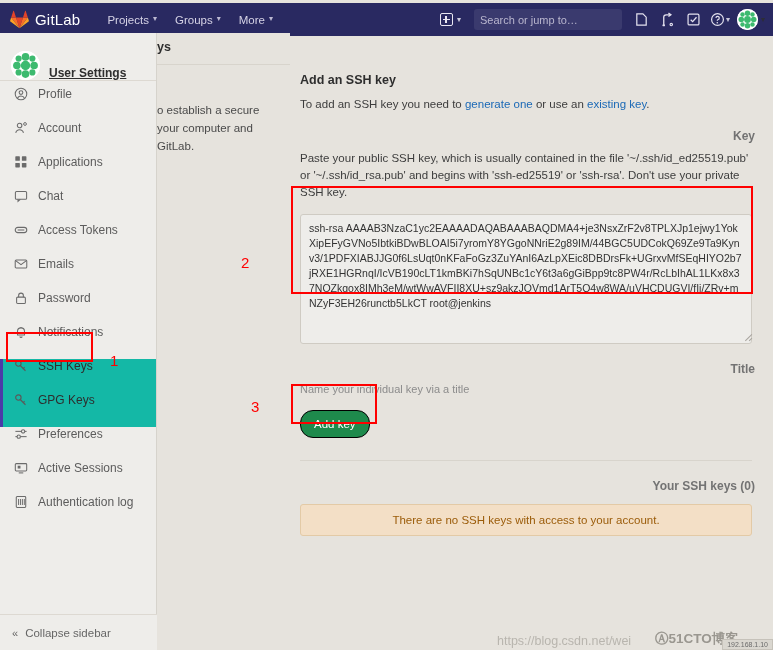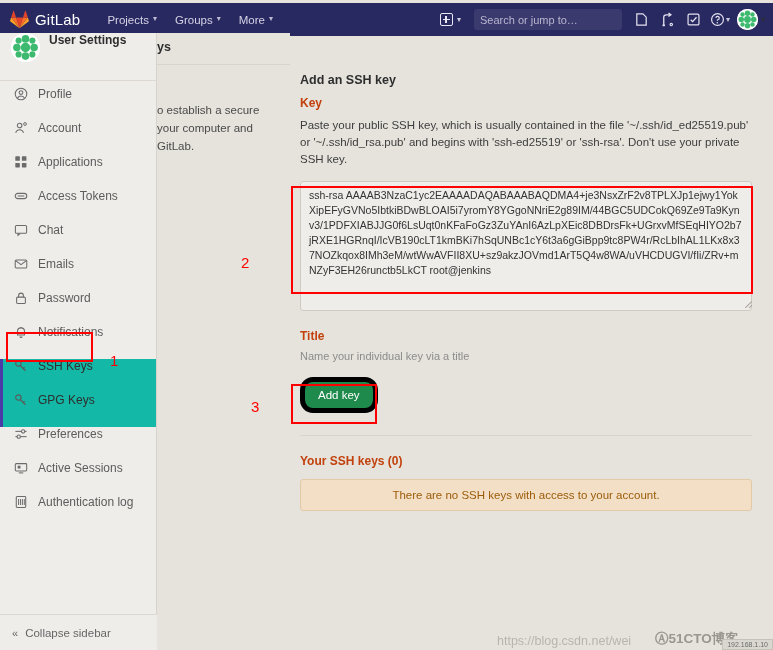--- a/index.html
+++ b/index.html
@@ -69,22 +69,23 @@
     width: 21px; height: 21px; border-radius: 50%;
     background: #ffffff; overflow: hidden; display: block;
   }
 
   
   .sidebar {
     position: absolute; left: 0; top: 33px; width: 157px; height: 617px;
     background: #eeedea; border-right: 1px solid #d6d3cc;
   }
   .sidebar-header {
-    display: flex; align-items: flex-start; height: 48px; padding-left: 11px;
+    display: flex; align-items: flex-end; height: 48px; padding-left: 11px;
     border-bottom: 1px solid #ddd9d2;
+    text-decoration: underline;
   }
   .settings-avatar {
     width: 29px; height: 29px; border-radius: 50%; background: #fff;
     overflow: hidden; flex: 0 0 auto;
   }
   .settings-title { margin-left: 9px; font-size: 12px; font-weight: bold; color: #2e2e2e; }
 
   .nav-list { padding-top: 6px; }
   .side-item {
     display: flex; align-items: flex-start; height: 34px; padding-left: 12px;
@@ -123,21 +124,21 @@
     position: absolute; left: 0; top: 68px; right: 6px;
     font-size: 11.5px; color: #4a4a4a; line-height: 18px;
   }
 
   
   .main { position: absolute; left: 290px; top: 33px; width: 483px; height: 542px; }
   .m-inner { padding: 40px 18px 0 10px; }
   h3.sec-title { margin: 0 0 9px 0; font-size: 12.5px; font-weight: bold; color: #2e2e2e; }
   p.sec-text { margin: 0 0 16px 0; font-size: 11.5px; line-height: 17px; color: #3d3d3d; }
   a.link { color: #1b69b6; text-decoration: none; cursor: pointer; }
-  .lbl { font-size: 12px; font-weight: bold; color: #c2410c; margin-bottom: 7px; }
+  .lbl { font-size: 12px; font-weight: bold; color: #737373; margin-bottom: 7px; text-align: right; }
 
   .key-area {
     width: 452px; height: 130px; background: #eeedea;
     border: 1px solid #cfcbc3; border-radius: 3px;
     padding: 6px 8px; font-size: 10.5px; line-height: 15px;
     color: #333; resize: none; outline: none; overflow: hidden;
     font-family: "Liberation Sans", sans-serif;
     word-break: break-all; white-space: pre-wrap;
     display: block;
   }
@@ -149,21 +150,21 @@
 
   .title-input {
     width: 228px; height: 26px; background: #eeedea;
     border: 1px solid #cfcbc3; border-radius: 3px;
     padding: 0 8px; font-size: 11.5px; color: #333; outline: none;
     font-family: "Liberation Sans", sans-serif; display: block;
   }
   .helper { font-size: 11px; color: #8c8c8c; margin-top: 5px; }
 
   .btn-add {
-    background: #1e8a4c; border: 5px solid #000000; color: #fff;
+    background: #1e8a4c; border: 1px solid #000000; color: #fff;
     font-size: 11.5px; padding: 6px 13px; border-radius: 13px; cursor: pointer;
     font-family: "Liberation Sans", sans-serif; line-height: 14px;
   }
 
   .divider { height: 1px; background: #d8d4cc; margin: 22px 0 18px 0; width: 452px; }
   .alert-empty {
     width: 452px; background: #f3dfc6; border: 1px solid #e3caa6;
     border-radius: 3px; color: #9b5c0a; font-size: 11.5px;
     padding: 9px 0; text-align: center;
   }
@@ -343,35 +344,35 @@
             <rect x="1.5" y="9" width="5.2" height="5.2" rx=".7"></rect>
             <rect x="9" y="9" width="5.2" height="5.2" rx=".7"></rect>
           </svg>
         </span>
         <span>Applications</span>
       </div>
 
       <div class="side-item">
         <span class="si-icon">
           <svg width="14" height="14" viewBox="0 0 16 16">
+            <rect x="1.6" y="2.8" width="12.8" height="9" rx="1.3" fill="none" stroke="#6b6b6b" stroke-width="1.2"></rect>
+            <path d="M4.6 11.8v2.2l2.6-2.2" fill="none" stroke="#6b6b6b" stroke-width="1.2"></path>
+          </svg>
+        </span>
+        <span>Chat</span>
+      </div>
+
+      <div class="side-item">
+        <span class="si-icon">
+          <svg width="14" height="14" viewBox="0 0 16 16">
             <rect x="1.4" y="5" width="13.2" height="6" rx="3" fill="none" stroke="#6b6b6b" stroke-width="1.2"></rect>
             <line x1="4.2" y1="8" x2="11.8" y2="8" stroke="#6b6b6b" stroke-width="1.2"></line>
           </svg>
         </span>
         <span>Access Tokens</span>
-      </div>
-
-      <div class="side-item">
-        <span class="si-icon">
-          <svg width="14" height="14" viewBox="0 0 16 16">
-            <rect x="1.6" y="2.8" width="12.8" height="9" rx="1.3" fill="none" stroke="#6b6b6b" stroke-width="1.2"></rect>
-            <path d="M4.6 11.8v2.2l2.6-2.2" fill="none" stroke="#6b6b6b" stroke-width="1.2"></path>
-          </svg>
-        </span>
-        <span>Chat</span>
       </div>
 
       <div class="side-item">
         <span class="si-icon">
           <svg width="14" height="14" viewBox="0 0 16 16">
             <rect x="1.4" y="3.4" width="13.2" height="9.2" rx="1.2" fill="none" stroke="#6b6b6b" stroke-width="1.2"></rect>
             <path d="M1.8 4.2L8 8.8l6.2-4.6" fill="none" stroke="#6b6b6b" stroke-width="1.2"></path>
           </svg>
         </span>
         <span>Emails</span>
@@ -470,20 +471,23 @@
       <div>o establish a secure</div>
       <div>your computer and GitLab.</div>
     </div>
   </div>
 
   <div class="main">
     <div class="m-inner">
 
       <h3 class="sec-title">Add an SSH key</h3>
 
+      <p class="sec-text">
+        <span>To add an SSH key you need to </span><a class="link">generate one</a><span> or use an </span><a class="link">existing key</a><span>.</span>
+      </p>
 
       <div class="lbl">Key</div>
       <p class="sec-text" style="margin-bottom:13px">Paste your public SSH key, which is usually contained in the file '~/.ssh/id_ed25519.pub' or '~/.ssh/id_rsa.pub' and begins with 'ssh-ed25519' or 'ssh-rsa'. Don't use your private SSH key.</p>
 
       <div class="key-area-wrap">
         <textarea class="key-area" spellcheck="false" style="">ssh-rsa AAAAB3NzaC1yc2EAAAADAQABAAABAQDMA4+je3NsxZrF2v8TPLXJp1ejwy1YokXipEFyGVNo5IbtkiBDwBLOAI5i7yromY8YGgoNNriE2g89IM/44BGC5UDCokQ69Ze9Ta9Kynv3/1PDFXIABJJG0f6LsUqt0nKFaFoGz3ZuYAnI6AzLpXEic8DBDrsFk+UGrxvMfSEqHIYO2b7jRXE1HGRnqI/IcVB190cLT1kmBKi7hSqUNBc1cY6t3a6gGiBpp9tc8PW4r/RcLbIhAL1LKx8x37NOZkqox8IMh3eM/wtWwAVFII8XU+sz9akzJOVmd1ArT5Q4w8WA/uVHCDUGVI/fIi/ZRv+mNZyF3EH26runctb5LkCT root@jenkins</textarea>
         <svg class="ta-grip" viewBox="0 0 10 10">
           <line x1="9" y1="3" x2="3" y2="9" stroke="#aaa6a0" stroke-width="1"></line>
           <line x1="9" y1="6.5" x2="6.5" y2="9" stroke="#aaa6a0" stroke-width="1"></line>
         </svg>

